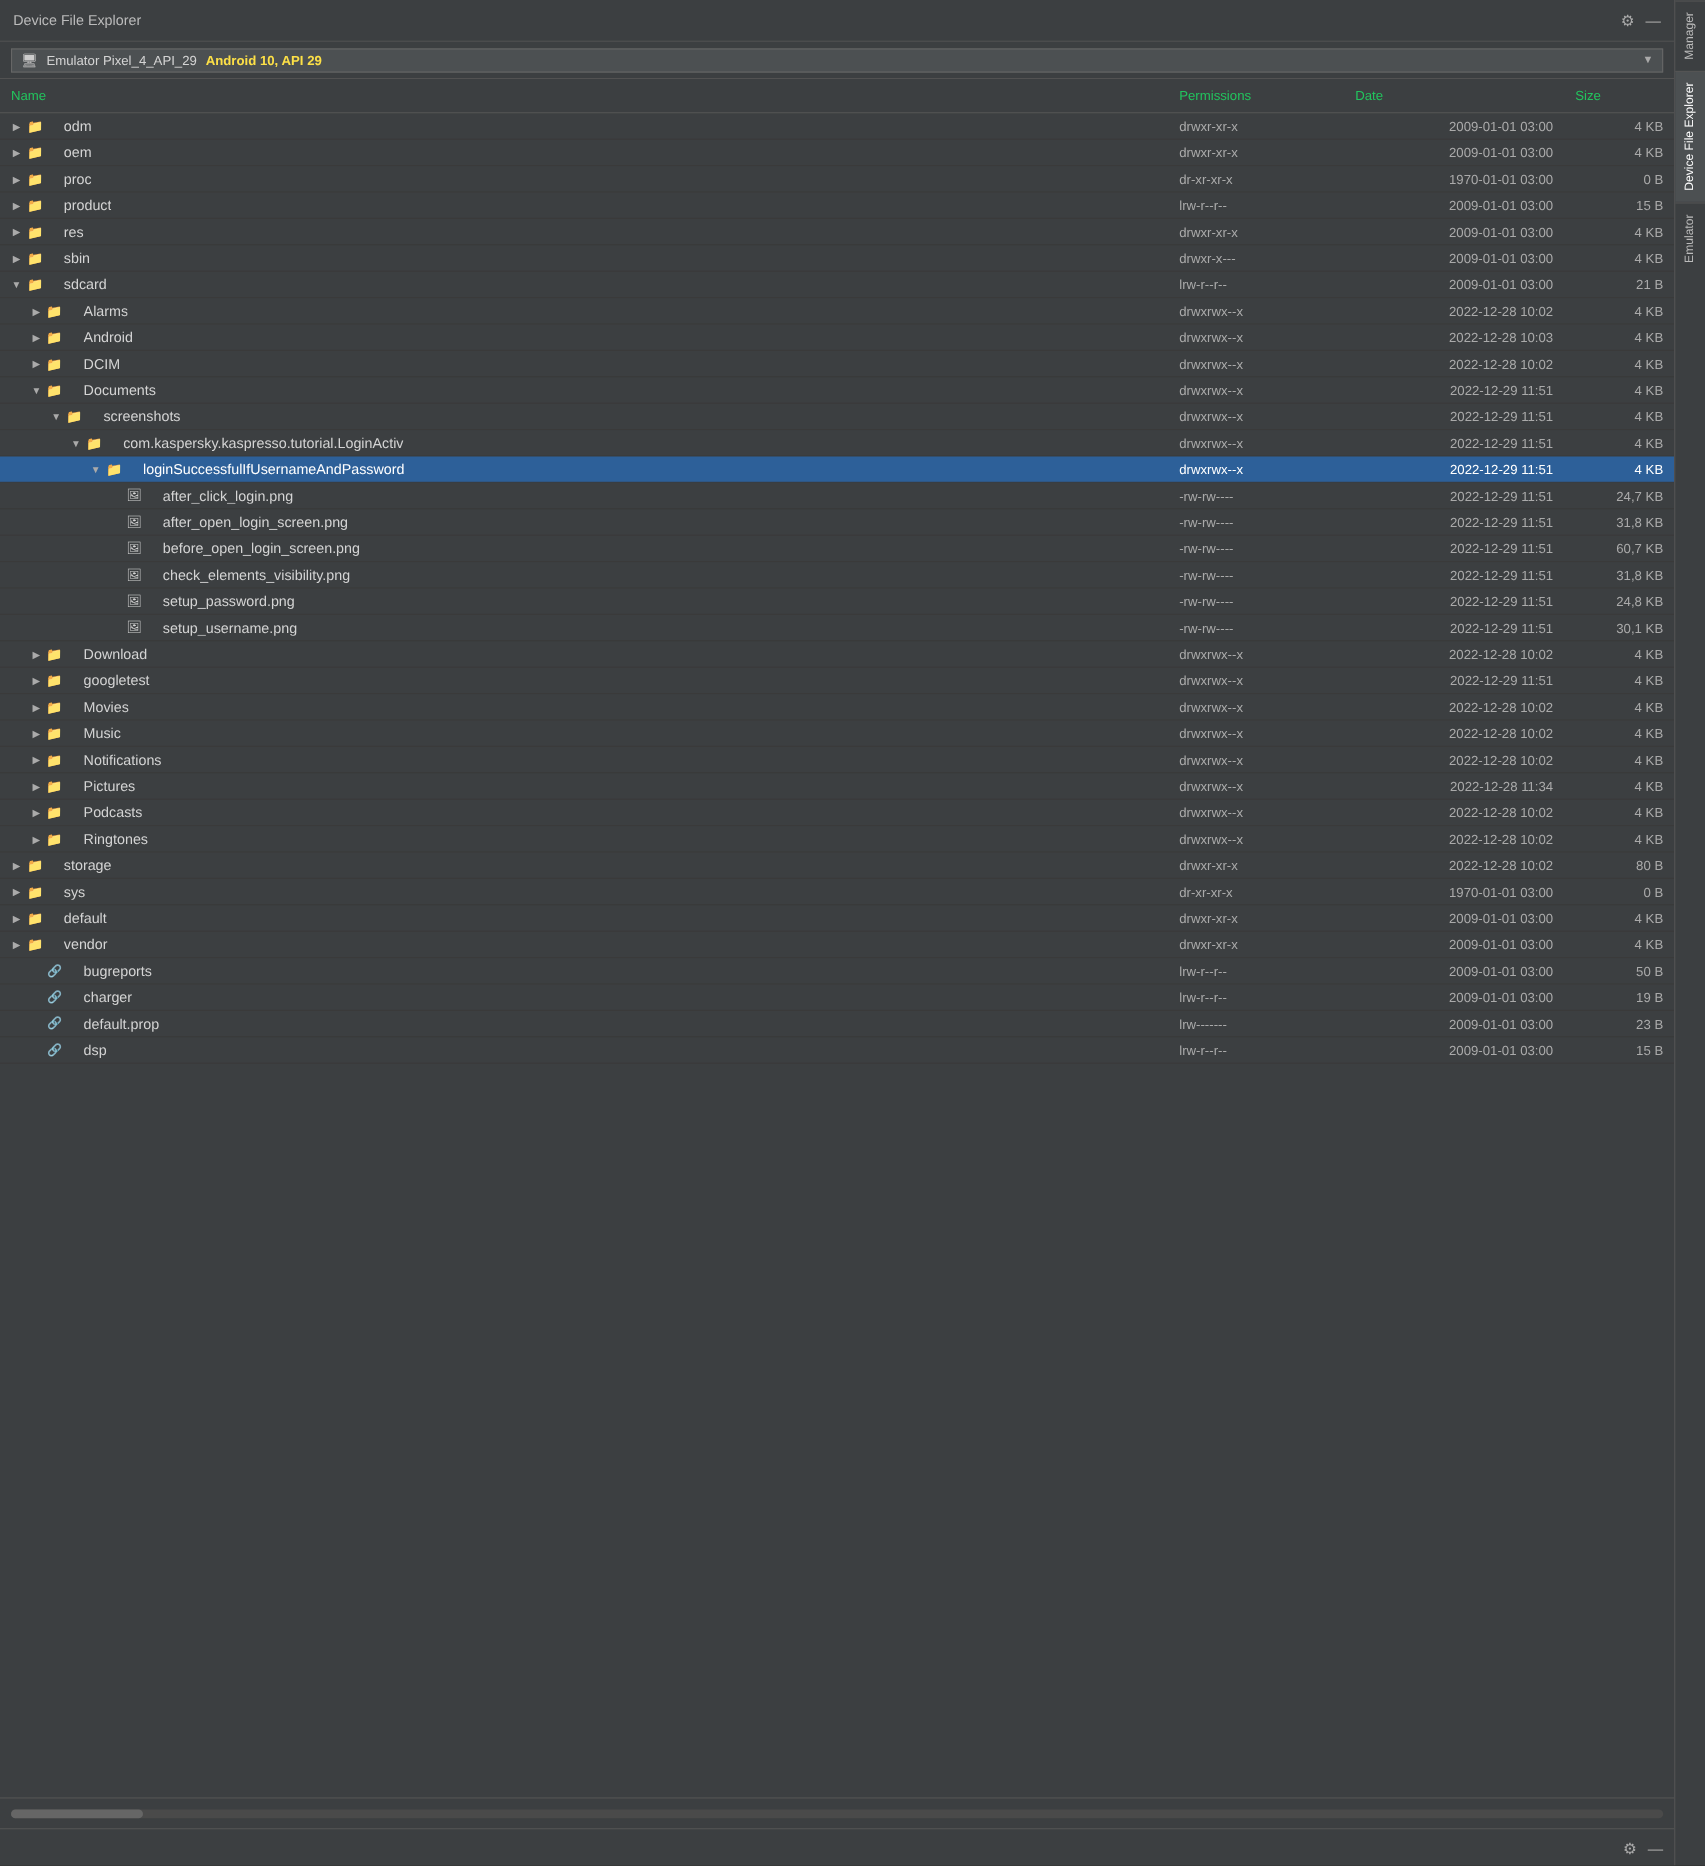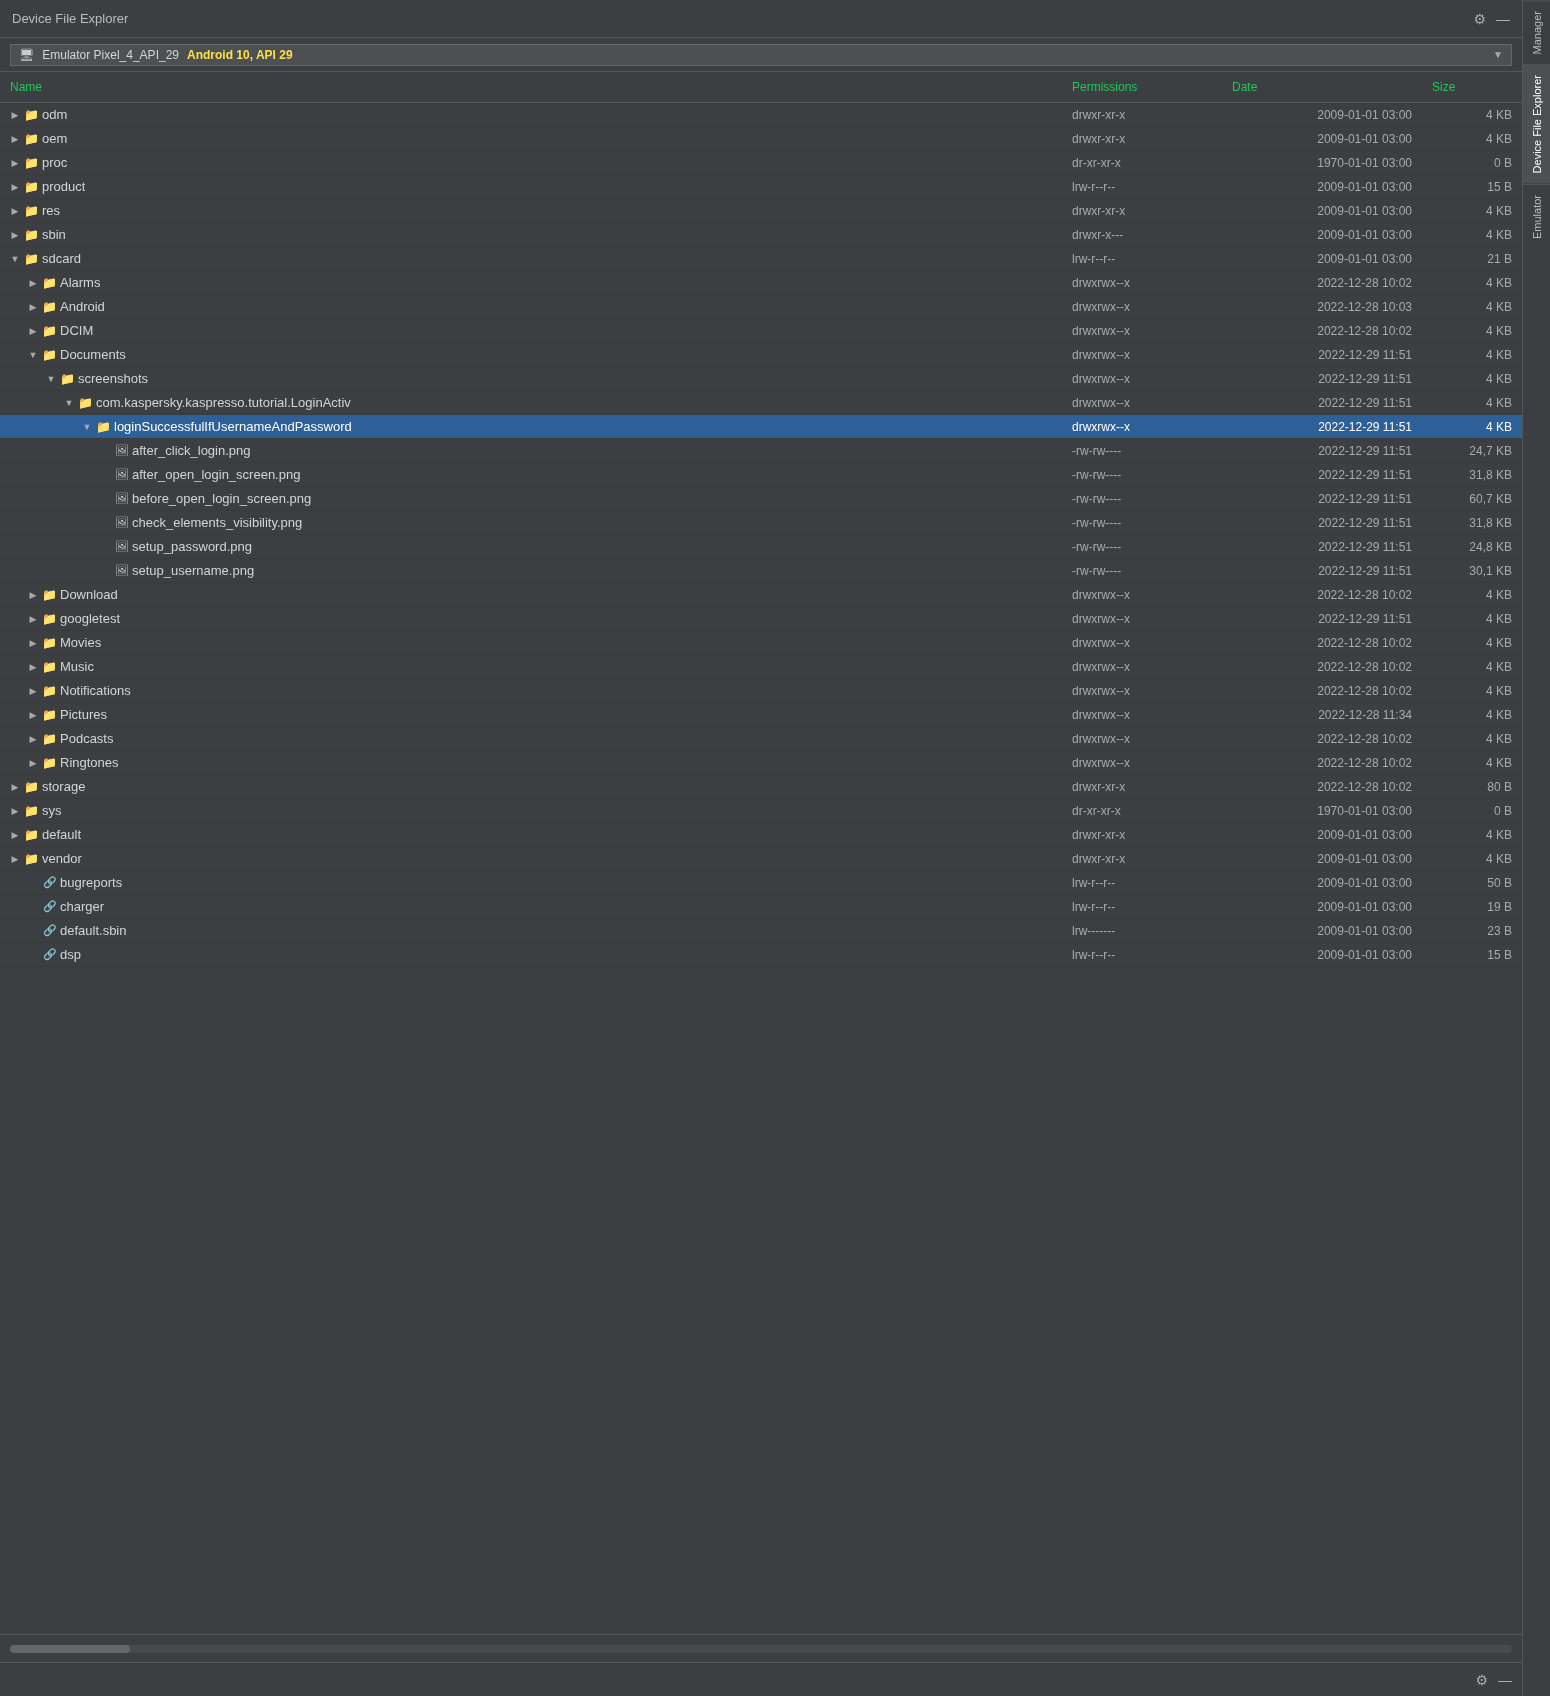--- a/index.html
+++ b/index.html
@@ -195,21 +195,21 @@
       width: 16px;
       height: 16px;
       flex-shrink: 0;
       display: inline-flex;
       align-items: center;
       justify-content: center;
       font-size: 11px;
     }
 
     .file-name {
-      margin-left: 0;
+      margin-left: 16px;
       white-space: nowrap;
       overflow: hidden;
       text-overflow: ellipsis;
     }
 
     .bottom-bar {
       background: #3c3f41;
       border-top: 1px solid #555;
       height: 28px;
       display: flex;
@@ -696,21 +696,21 @@
       </div>
       <div class="perm-cell">lrw-r--r--</div>
       <div class="date-cell">2009-01-01 03:00</div>
       <div class="size-cell">19 B</div>
     </div>
       <div class="file-row">
       <div class="name-cell">
         <span class="indent" style="width:18px"></span>
         <span class="expand-arrow" style="visibility:hidden">▶</span>
         <span class="file-icon">🔗</span>
-        <span class="file-name">default.sbin</span>
+        <span class="file-name">default.prop</span>
       </div>
       <div class="perm-cell">lrw-------</div>
       <div class="date-cell">2009-01-01 03:00</div>
       <div class="size-cell">23 B</div>
     </div>
       <div class="file-row">
       <div class="name-cell">
         <span class="indent" style="width:18px"></span>
         <span class="expand-arrow" style="visibility:hidden">▶</span>
         <span class="file-icon">🔗</span>

